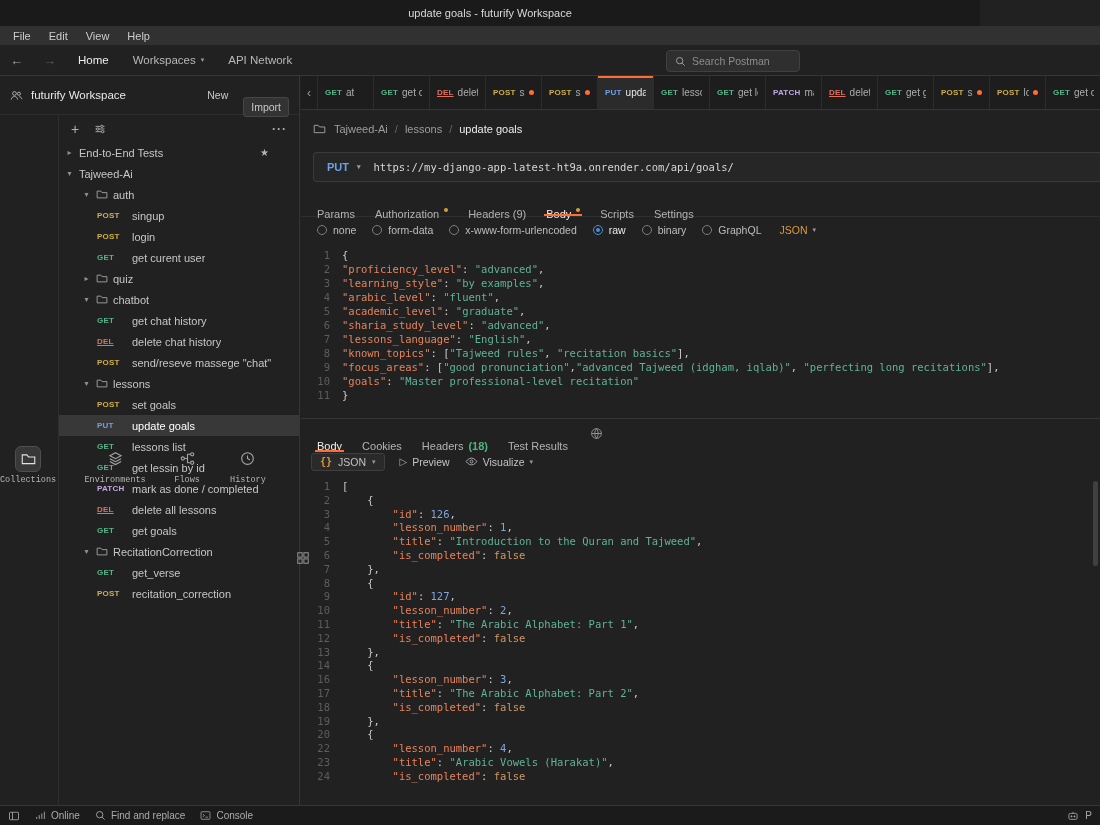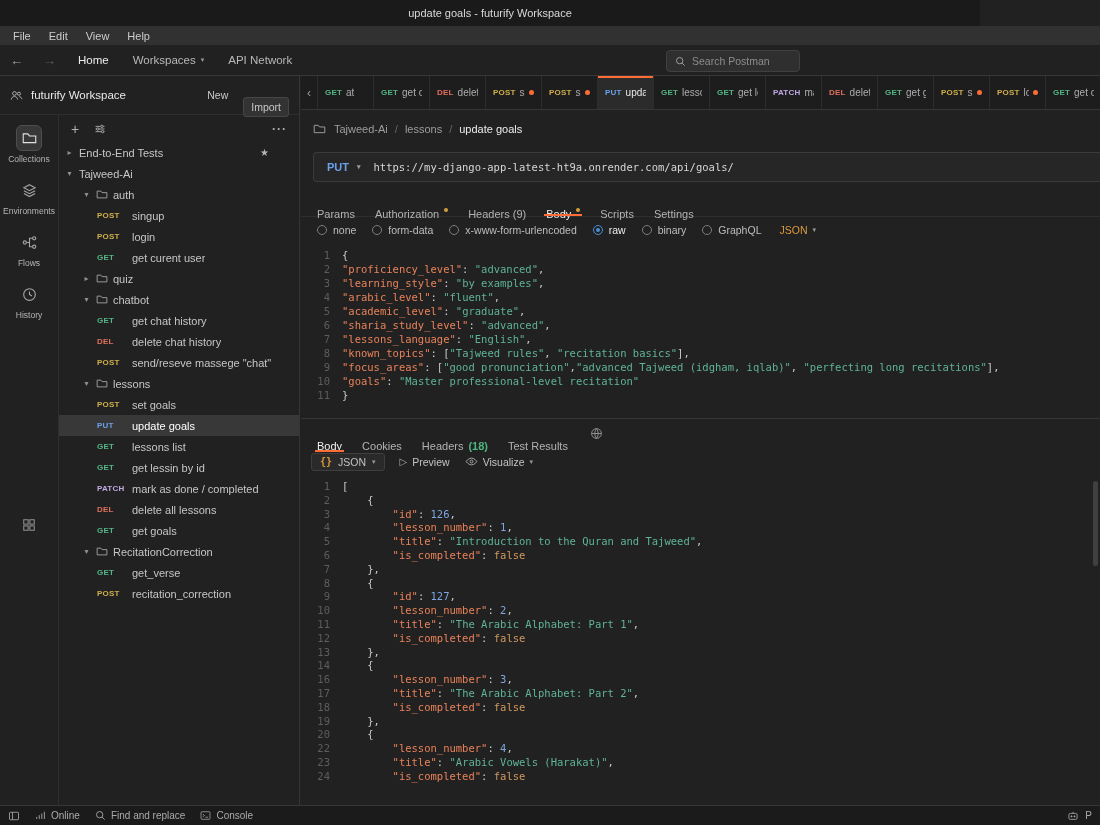--- a/index.html
+++ b/index.html
@@ -29,22 +29,22 @@
   .sidebar{position:absolute;left:0;top:76px;width:300px;height:729px;border-right:1px solid #363636;
     display:flex;flex-direction:column;}
   .ws-header{height:39px;flex:0 0 39px;display:flex;align-items:center;padding:0 10px;gap:8px;
     border-bottom:1px solid #2e2e2e;}
   .ws-icon{color:#b0b0b0;}
   .ws-name{flex:1;color:#e8e8e8;font-size:11.5px;white-space:nowrap;overflow:hidden;}
   .btn{font-family:inherit;font-size:10.5px;color:#c8c8c8;background:transparent;border:none;
     padding:3px 7px;border-radius:3px;}
   .btn.import{background:#333333;border:1px solid #464646;margin-top:24px;}
   .sidebar-body{flex:1;display:flex;min-height:0;}
-  .rail{width:59px;flex:0 0 59px;display:flex;flex-direction:column;align-items:center;
-    padding-top:10px;gap:13px;border-right:1px solid #2e2e2e;}
+  .rail{width:59px;flex:0 0 59px;display:flex;flex-direction:row;align-items:center;
+    padding-top:10px;gap:30px;border-right:1px solid #2e2e2e;font-family:Liberation Mono, monospace;}
   .rail-item{display:flex;flex-direction:column;align-items:center;gap:3px;width:100%;}
   .rail-icon{width:26px;height:26px;display:flex;align-items:center;justify-content:center;
     color:#a5a5a5;border-radius:6px;}
   .rail-item.active .rail-icon{background:#383838;border:1px solid #4e4e4e;color:#e2e2e2;}
   .rail-label{font-size:8.5px;color:#b5b5b5;}
   .rail-extra{margin-top:185px;color:#8f8f8f;}
   .tree-panel{flex:1;display:flex;flex-direction:column;min-width:0;}
   .tree-toolbar{height:27px;flex:0 0 27px;display:flex;align-items:center;padding:0 12px;gap:15px;}
   .tt-ic{color:#b0b0b0;font-size:14px;line-height:1;display:flex;align-items:center;}
   .tt-spacer{flex:1;}
@@ -54,21 +54,21 @@
   .tree-row.selected{background:#383838;}
   .tree-row.selected .tree-label{color:#ffffff;}
   .chevron{color:#8f8f8f;font-size:8px;width:9px;flex:0 0 9px;text-align:center;}
   .folder-ic{color:#a5a5a5;display:flex;}
   .star{margin-left:auto;margin-right:30px;color:#b5b5b5;font-size:10px;}
   .method{font-size:8px;font-weight:700;letter-spacing:.2px;flex:0 0 30px;}
   .tree-label{overflow:hidden;}
   .m-GET{color:#55b586;}
   .m-POST{color:#cfae4c;}
   .m-PUT{color:#6ba1e8;}
-  .m-DEL{color:#e0705c;}
+  .m-DEL{color:#e0705c;text-decoration:underline;}
   .m-PATCH{color:#c0a8e1;}
 
   
   .main{position:absolute;left:301px;top:76px;width:799px;height:729px;}
   .tabstrip{height:34px;background:#1d1d1d;display:flex;align-items:stretch;border-bottom:1px solid #363636;}
   .tab-scroll{width:17px;flex:0 0 17px;border-right:1px solid #2d2d2d;color:#9a9a9a;font-size:12px;
     display:flex;align-items:center;justify-content:center;}
   .tabs{flex:1;display:flex;overflow:hidden;}
   .tab{flex:0 0 56px;display:flex;align-items:center;gap:4px;padding:0 7px;border-right:1px solid #2d2d2d;
     font-size:10px;color:#adadad;position:relative;overflow:hidden;white-space:nowrap;}

